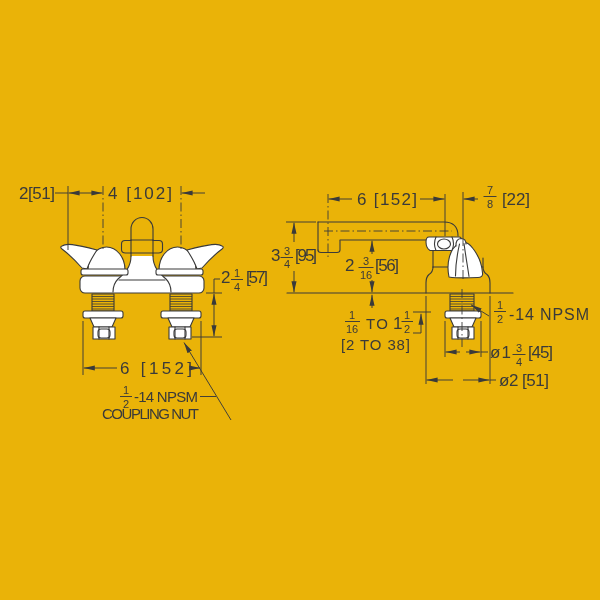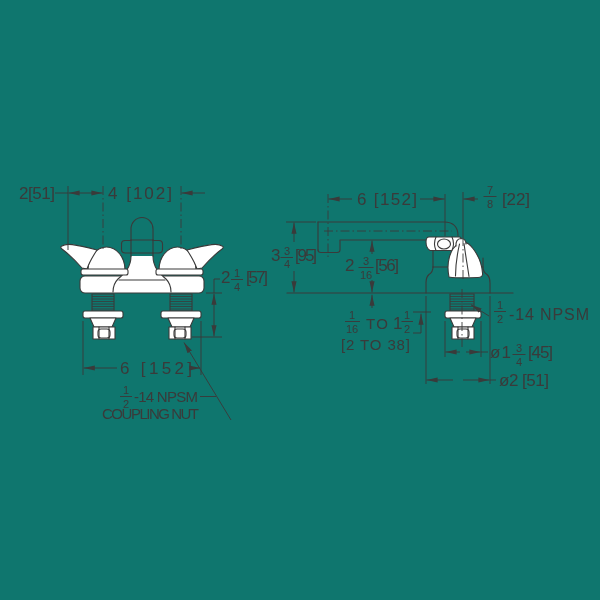--- a/index.html
+++ b/index.html
@@ -1,16 +1,16 @@
 <!DOCTYPE html>
 <html><head>
 <meta charset="utf-8">
 <style>
   html,body{margin:0;padding:0;background:#ffffff;}
-  .stage{width:600px;height:600px;background:#0f766e;position:relative;overflow:hidden;}
+  .stage{width:600px;height:600px;background:#eab308;position:relative;overflow:hidden;}
   svg text{font-family:"Liberation Sans","DejaVu Sans",sans-serif;fill:#3a3a3a;}
   .t  {font-size:17px;}
   .ts {font-size:15px;}
   .t16{font-size:16px;}
   .tf {font-size:11px;text-anchor:middle;}
   .obj   {stroke:#3a3a3a;stroke-width:1.1;fill:none;stroke-linecap:round;stroke-linejoin:round;}
   .objw  {stroke:#3a3a3a;stroke-width:1.1;fill:#ffffff;stroke-linecap:round;stroke-linejoin:round;}
   .fillw {fill:#ffffff;stroke:none;}
   .dim   {stroke:#3a3a3a;stroke-width:0.95;fill:none;}
   .thin  {stroke:#3a3a3a;stroke-width:0.8;fill:none;}

